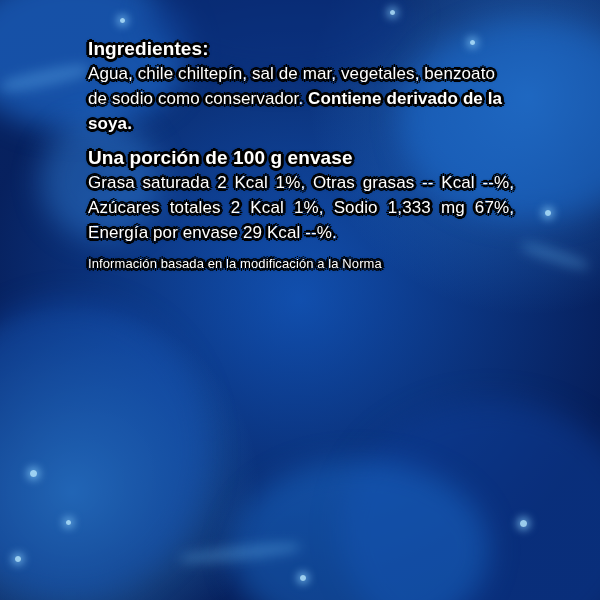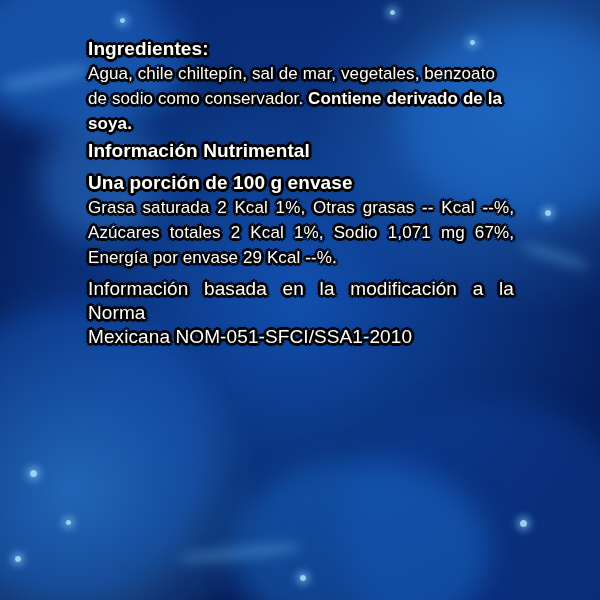--- a/index.html
+++ b/index.html
@@ -87,21 +87,21 @@
   .body {
     font-size: 17px;
     font-weight: normal;
     line-height: 25px;
   }
   .just {
     text-align: justify;
     text-align-last: left;
   }
   .small {
-    font-size: 19px;
+    font-size: 13px;
     line-height: 24px;
   }
   .inline-bold { font-weight: bold; }
 
   .blk { margin: 0; padding: 0; }
   .gap-sm { height: 2px; }
   .gap-md { height: 7px; }
 </style>
 </head>
 <body>
@@ -131,28 +131,26 @@
   <div class="spark" style="left:120px; top:18px; width:5px; height:5px;"></div>
 
   <div id="content">
 
     <div class="line h-bold blk">Ingredientes:</div>
 
     <div class="line body blk"><span>Agua, chile chiltepín, sal de mar, vegetales, benzoato de sodio como conservador. </span><span class="inline-bold">Contiene derivado de la soya.</span></div>
 
     <div class="gap-sm"></div>
 
-    <div class="line h-bold blk">Información Nutrimental</div>
 
 
     <div class="gap-md"></div>
 
     <div class="line h-bold blk">Una porción de 100 g envase</div>
 
-    <div class="line body just blk">Grasa saturada 2 Kcal 1%, Otras grasas -- Kcal --%, Azúcares totales 2 Kcal 1%, Sodio 1,071 mg 67%, Energía por envase 29 Kcal --%.</div>
+    <div class="line body just blk">Grasa saturada 2 Kcal 1%, Otras grasas -- Kcal --%, Azúcares totales 2 Kcal 1%, Sodio 1,333 mg 67%, Energía por envase 29 Kcal --%.</div>
 
     <div class="gap-md"></div>
 
     <div class="line small just blk">Información basada en la modificación a la Norma</div>
-    <div class="line small blk">Mexicana NOM-051-SFCI/SSA1-2010</div>
 
   </div>
 </div>
 
 </body></html>

